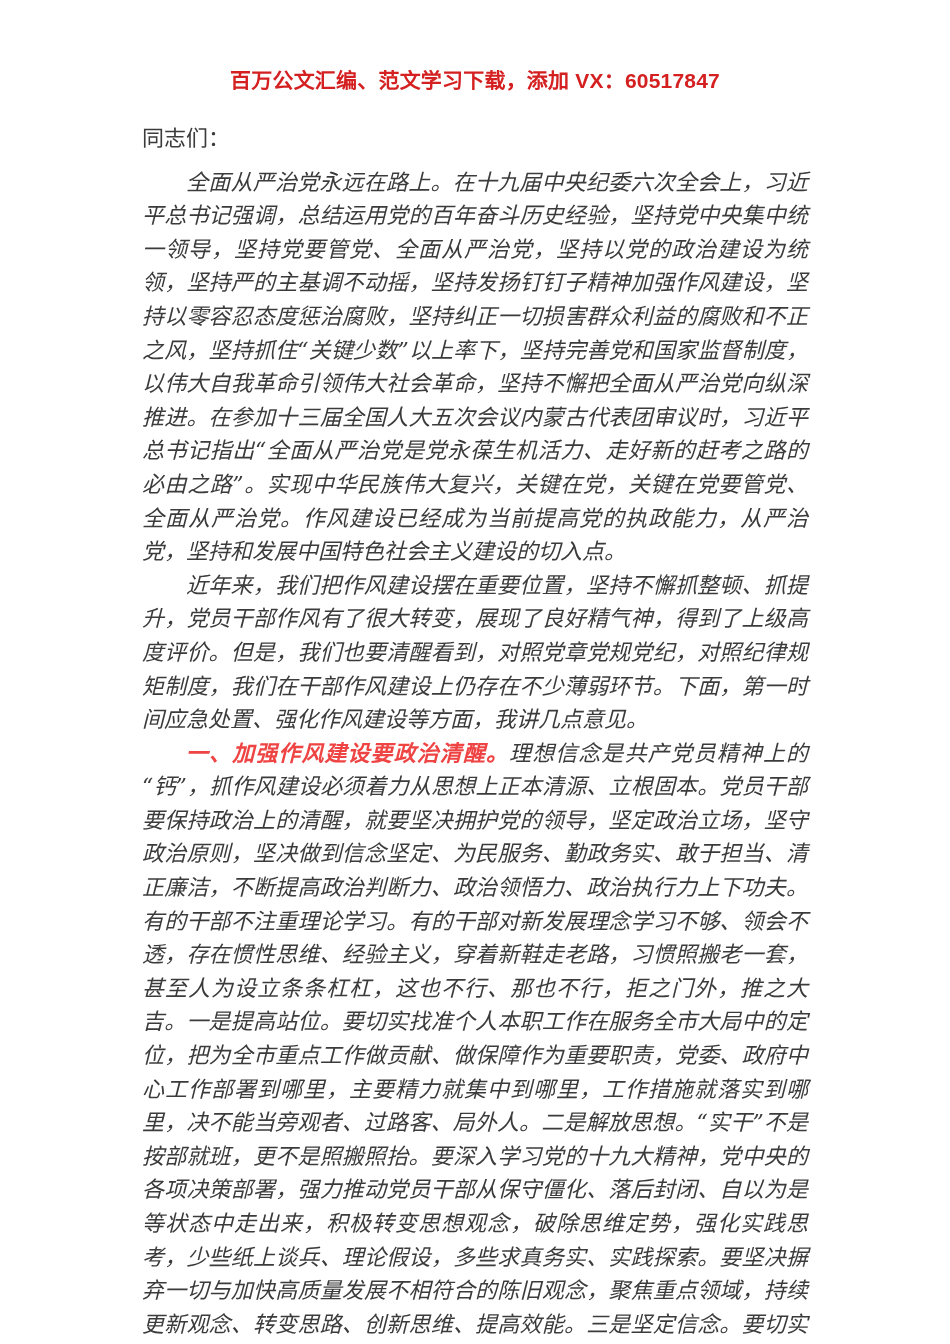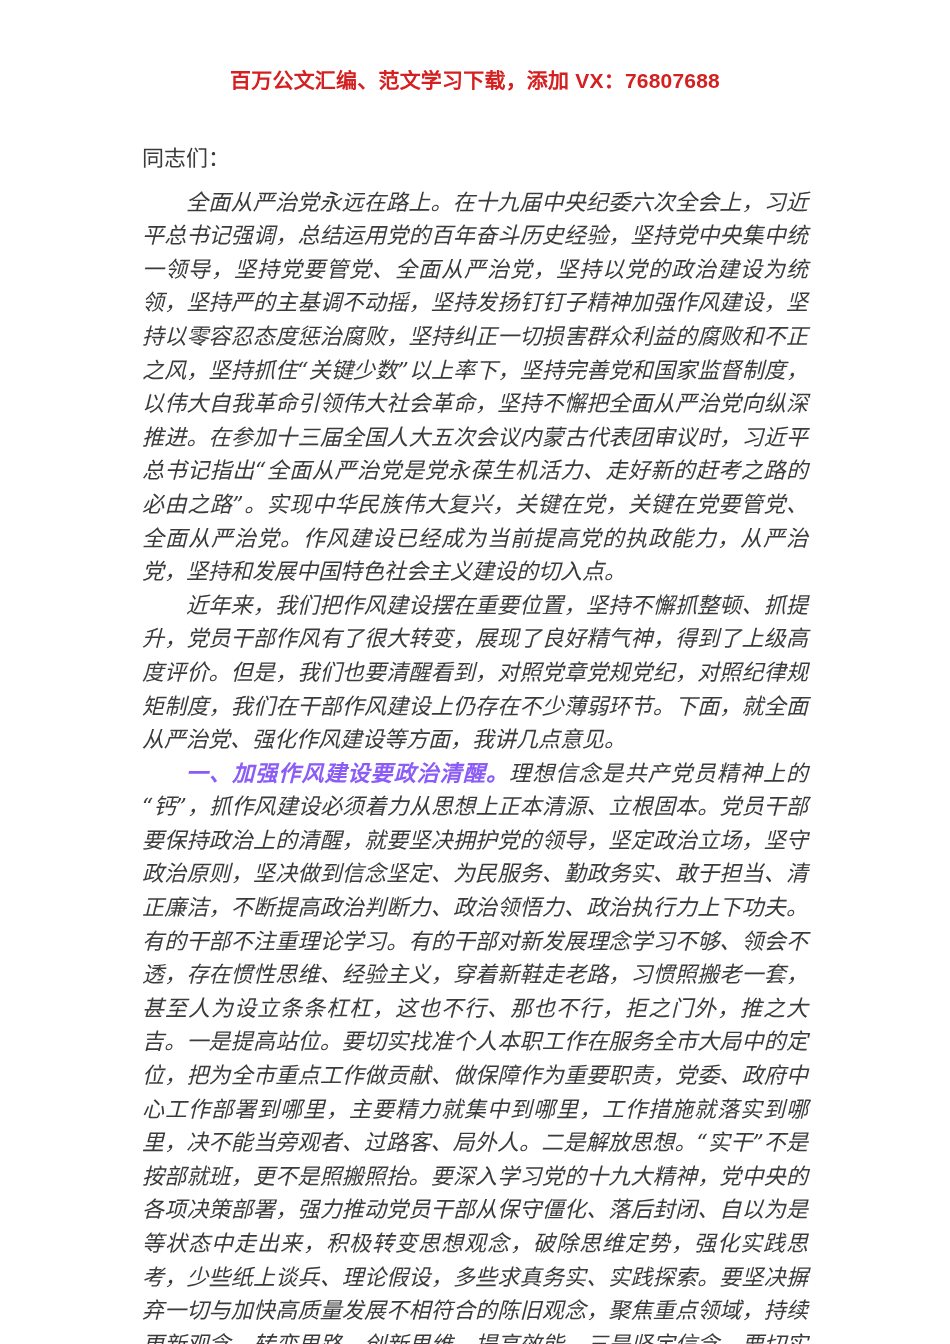--- a/index.html
+++ b/index.html
@@ -47,42 +47,41 @@
     text-align: justify;
     text-justify: inter-ideograph;
     letter-spacing: 0;
     word-break: break-all;
     -webkit-hyphens: none;
     hyphens: none;
   }
   p.salutation {
     text-indent: 0;
     margin-bottom: 10px;
-    margin-top: 20px;
   }
   p.indent {
     text-indent: 2em;
     font-style: italic;
   }
   .para b, b.heading {
     font-weight: bold;
-    color: #8b5cf6;
+    color: #ef4444;
   }
 </style>
 </head>
 <body>
 
 <div class="page">
 
-  <div class="promo-banner">百万公文汇编、范文学习下载，添加 VX：76807688</div>
+  <div class="promo-banner">百万公文汇编、范文学习下载，添加 VX：60517847</div>
 
   <div class="doc-body">
 
     <p class="para salutation">同志们：</p>
 
     <p class="para indent">全面从严治党永远在路上。在十九届中央纪委六次全会上，习近平总书记强调，总结运用党的百年奋斗历史经验，坚持党中央集中统一领导，坚持党要管党、全面从严治党，坚持以党的政治建设为统领，坚持严的主基调不动摇，坚持发扬钉钉子精神加强作风建设，坚持以零容忍态度惩治腐败，坚持纠正一切损害群众利益的腐败和不正之风，坚持抓住“关键少数”以上率下，坚持完善党和国家监督制度，以伟大自我革命引领伟大社会革命，坚持不懈把全面从严治党向纵深推进。在参加十三届全国人大五次会议内蒙古代表团审议时，习近平总书记指出“全面从严治党是党永葆生机活力、走好新的赶考之路的必由之路”。实现中华民族伟大复兴，关键在党，关键在党要管党、全面从严治党。作风建设已经成为当前提高党的执政能力，从严治党，坚持和发展中国特色社会主义建设的切入点。</p>
 
-    <p class="para indent">近年来，我们把作风建设摆在重要位置，坚持不懈抓整顿、抓提升，党员干部作风有了很大转变，展现了良好精气神，得到了上级高度评价。但是，我们也要清醒看到，对照党章党规党纪，对照纪律规矩制度，我们在干部作风建设上仍存在不少薄弱环节。下面，就全面从严治党、强化作风建设等方面，我讲几点意见。</p>
+    <p class="para indent">近年来，我们把作风建设摆在重要位置，坚持不懈抓整顿、抓提升，党员干部作风有了很大转变，展现了良好精气神，得到了上级高度评价。但是，我们也要清醒看到，对照党章党规党纪，对照纪律规矩制度，我们在干部作风建设上仍存在不少薄弱环节。下面，第一时间应急处置、强化作风建设等方面，我讲几点意见。</p>
 
     <p class="para indent"><b class="heading">一、加强作风建设要政治清醒。</b><span>理想信念是共产党员精神上的“钙”，抓作风建设必须着力从思想上正本清源、立根固本。党员干部要保持政治上的清醒，就要坚决拥护党的领导，坚定政治立场，坚守政治原则，坚决做到信念坚定、为民服务、勤政务实、敢于担当、清正廉洁，不断提高政治判断力、政治领悟力、政治执行力上下功夫。有的干部不注重理论学习。有的干部对新发展理念学习不够、领会不透，存在惯性思维、经验主义，穿着新鞋走老路，习惯照搬老一套，甚至人为设立条条杠杠，这也不行、那也不行，拒之门外，推之大吉。一是提高站位。要切实找准个人本职工作在服务全市大局中的定位，把为全市重点工作做贡献、做保障作为重要职责，党委、政府中心工作部署到哪里，主要精力就集中到哪里，工作措施就落实到哪里，决不能当旁观者、过路客、局外人。二是解放思想。“实干”不是按部就班，更不是照搬照抬。要深入学习党的十九大精神，党中央的各项决策部署，强力推动党员干部从保守僵化、落后封闭、自以为是等状态中走出来，积极转变思想观念，破除思维定势，强化实践思考，少些纸上谈兵、理论假设，多些求真务实、实践探索。要坚决摒弃一切与加快高质量发展不相符合的陈旧观念，聚焦重点领域，持续更新观念、转变思路、创新思维、提高效能。三是坚定信念。要切实扛起重大政治责任，大力弘扬主旋律、传播正能量。在座的都处在抓工作落实的第一线，我们开展的一切工作都事关群众方方面面的利益，完成不好、处理不好就会引发一些舆情事件，各级干部要亲自坐阵、靠前指挥，始终做到第一时间赶赴现场、掌握情况，第一时间应急处置、解决问题，第一时间请示报告、抓好落实，第一时间发布信息、回应关切，做到紧急时刻挺得出，关键时刻不失语、重要关头有声音，坚决防止舆情事件发生、扩散。</span></p>
 
   </div>
 </div>
 
 </body></html>

